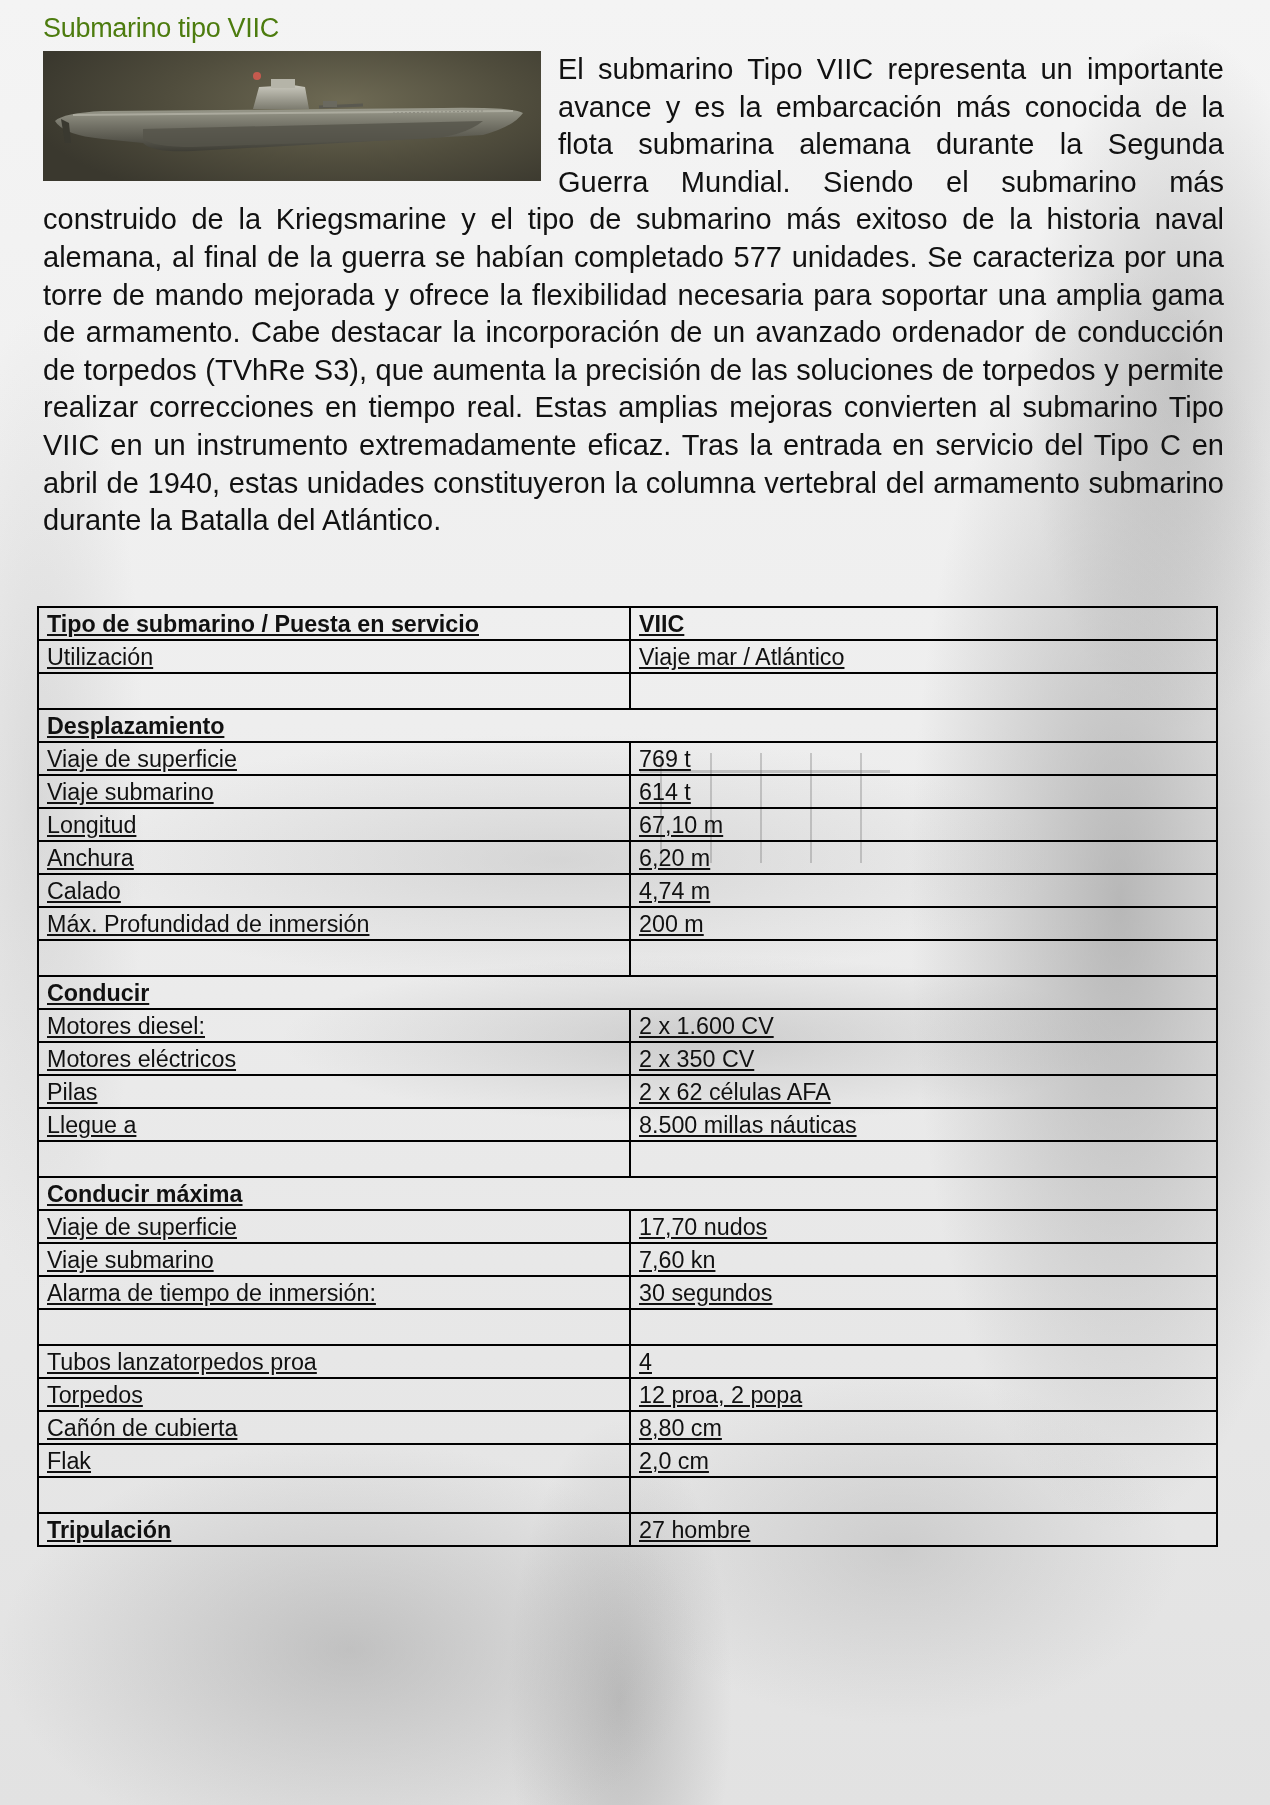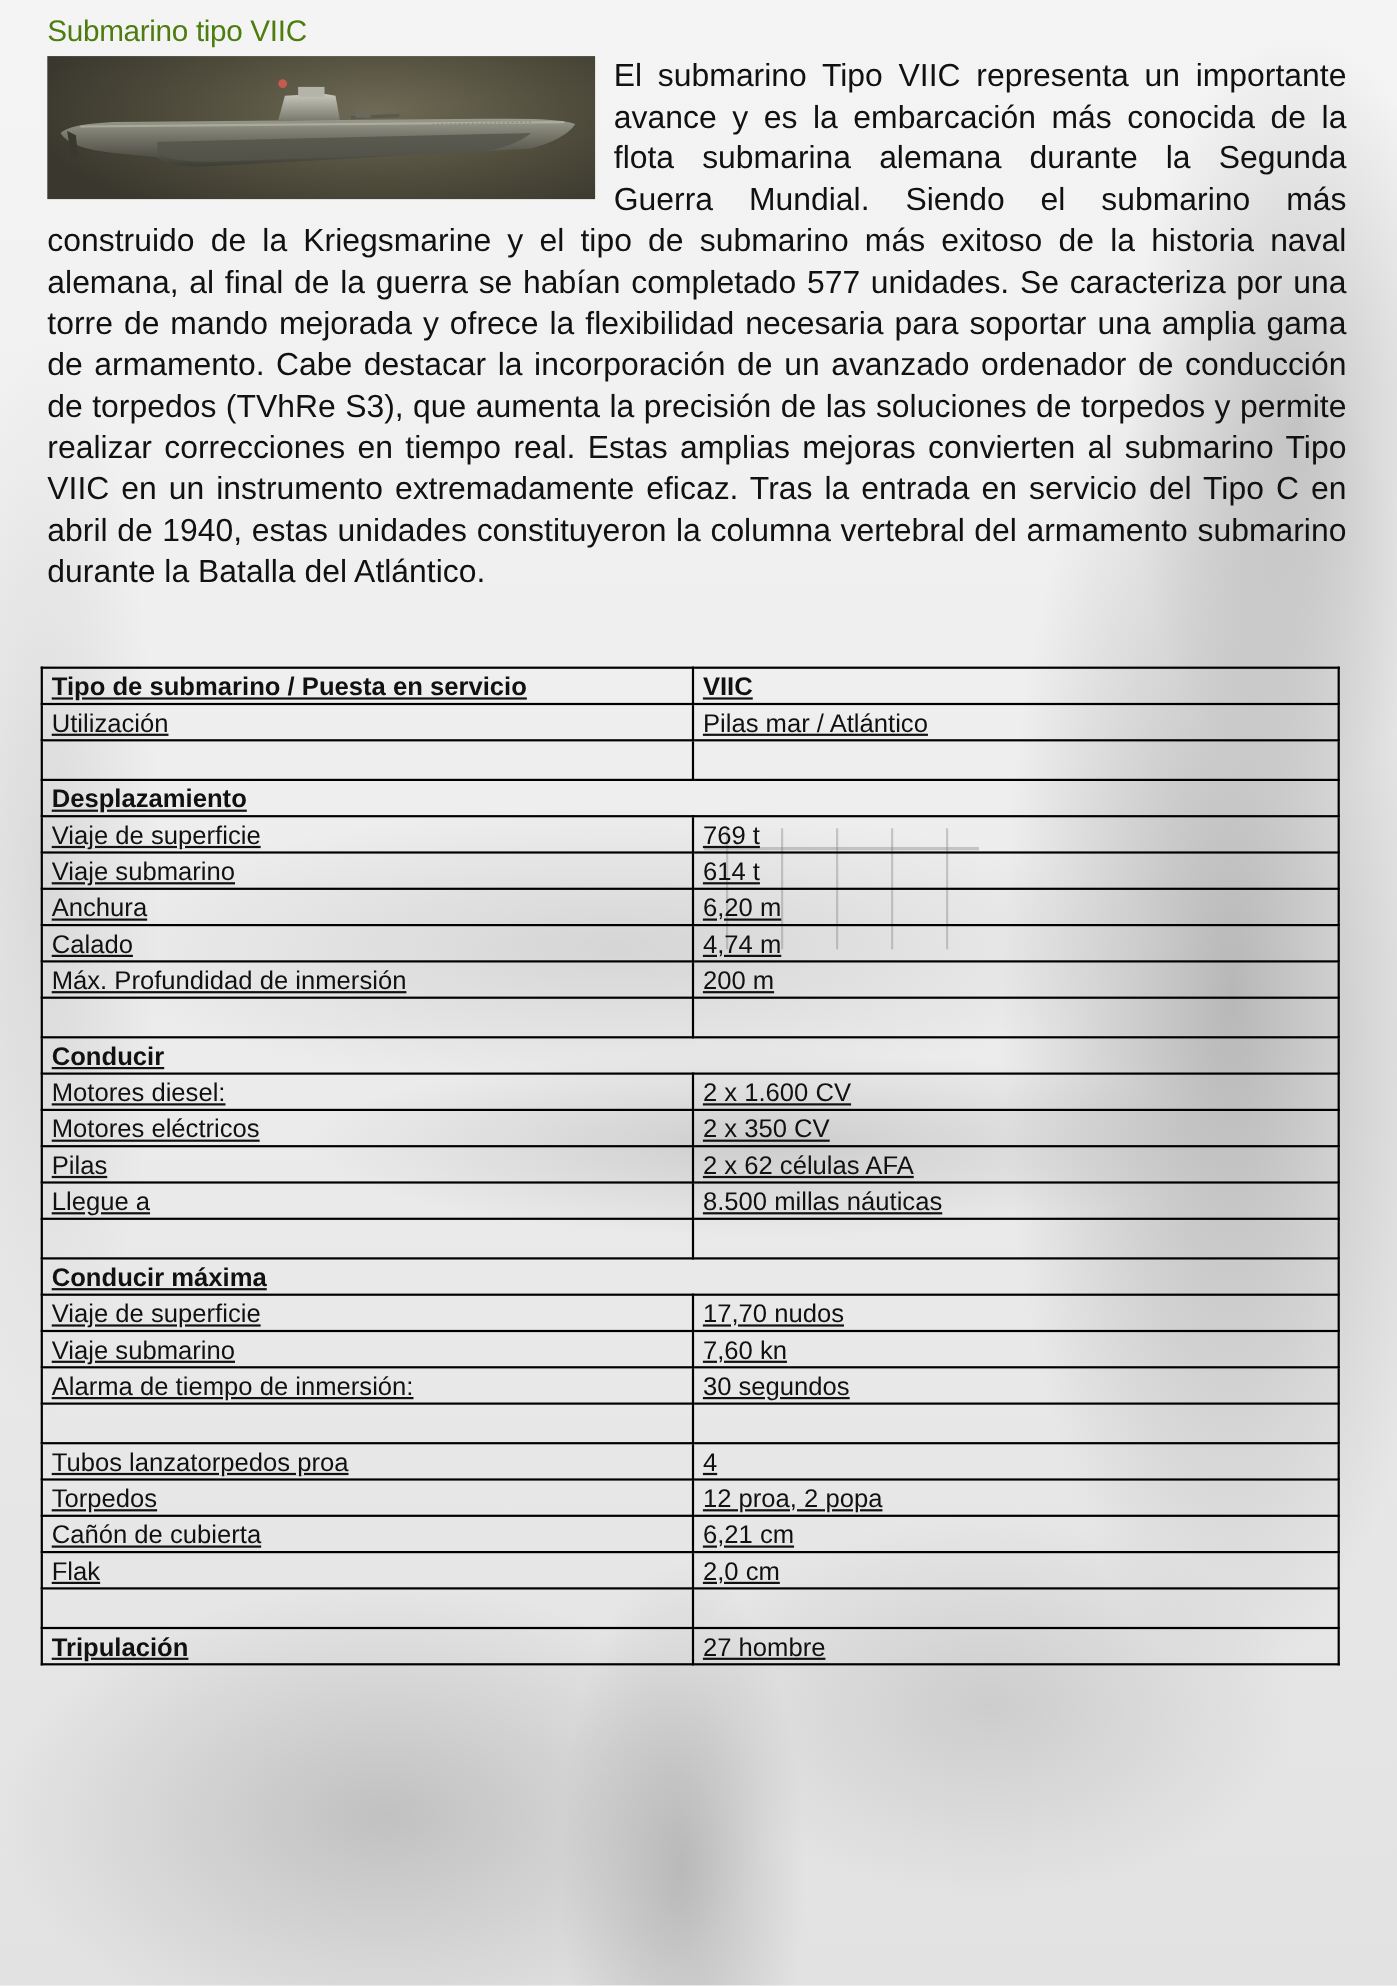--- a/index.html
+++ b/index.html
@@ -127,38 +127,42 @@
   </div>
 
   <table class="specs">
     <tbody id="specs-body">
       <tr>
         <td class="k bold">Tipo de submarino / Puesta en servicio</td>
         <td class="bold">VIIC</td>
       </tr>
       <tr>
         <td class="k">Utilización</td>
-        <td>Pilas mar / Atlántico</td>
+        <td>Viaje mar / Atlántico</td>
       </tr>
       <tr class="spacer">
         <td class="k"></td>
         <td></td>
       </tr>
       <tr>
         <td colspan="2" class="bold">Desplazamiento</td>
       </tr>
       <tr>
         <td class="k">Viaje de superficie</td>
         <td>769 t</td>
       </tr>
       <tr>
         <td class="k">Viaje submarino</td>
         <td>614 t</td>
       </tr>
       <tr>
+        <td class="k">Longitud</td>
+        <td>67,10 m</td>
+      </tr>
+      <tr>
         <td class="k">Anchura</td>
         <td>6,20 m</td>
       </tr>
       <tr>
         <td class="k">Calado</td>
         <td>4,74 m</td>
       </tr>
       <tr>
         <td class="k">Máx. Profundidad de inmersión</td>
         <td>200 m</td>
@@ -212,21 +216,21 @@
       <tr>
         <td class="k">Tubos lanzatorpedos proa</td>
         <td>4</td>
       </tr>
       <tr>
         <td class="k">Torpedos</td>
         <td>12 proa, 2 popa</td>
       </tr>
       <tr>
         <td class="k">Cañón de cubierta</td>
-        <td>6,21 cm</td>
+        <td>8,80 cm</td>
       </tr>
       <tr>
         <td class="k">Flak</td>
         <td>2,0 cm</td>
       </tr>
       <tr class="spacer">
         <td class="k"></td>
         <td></td>
       </tr>
       <tr>

